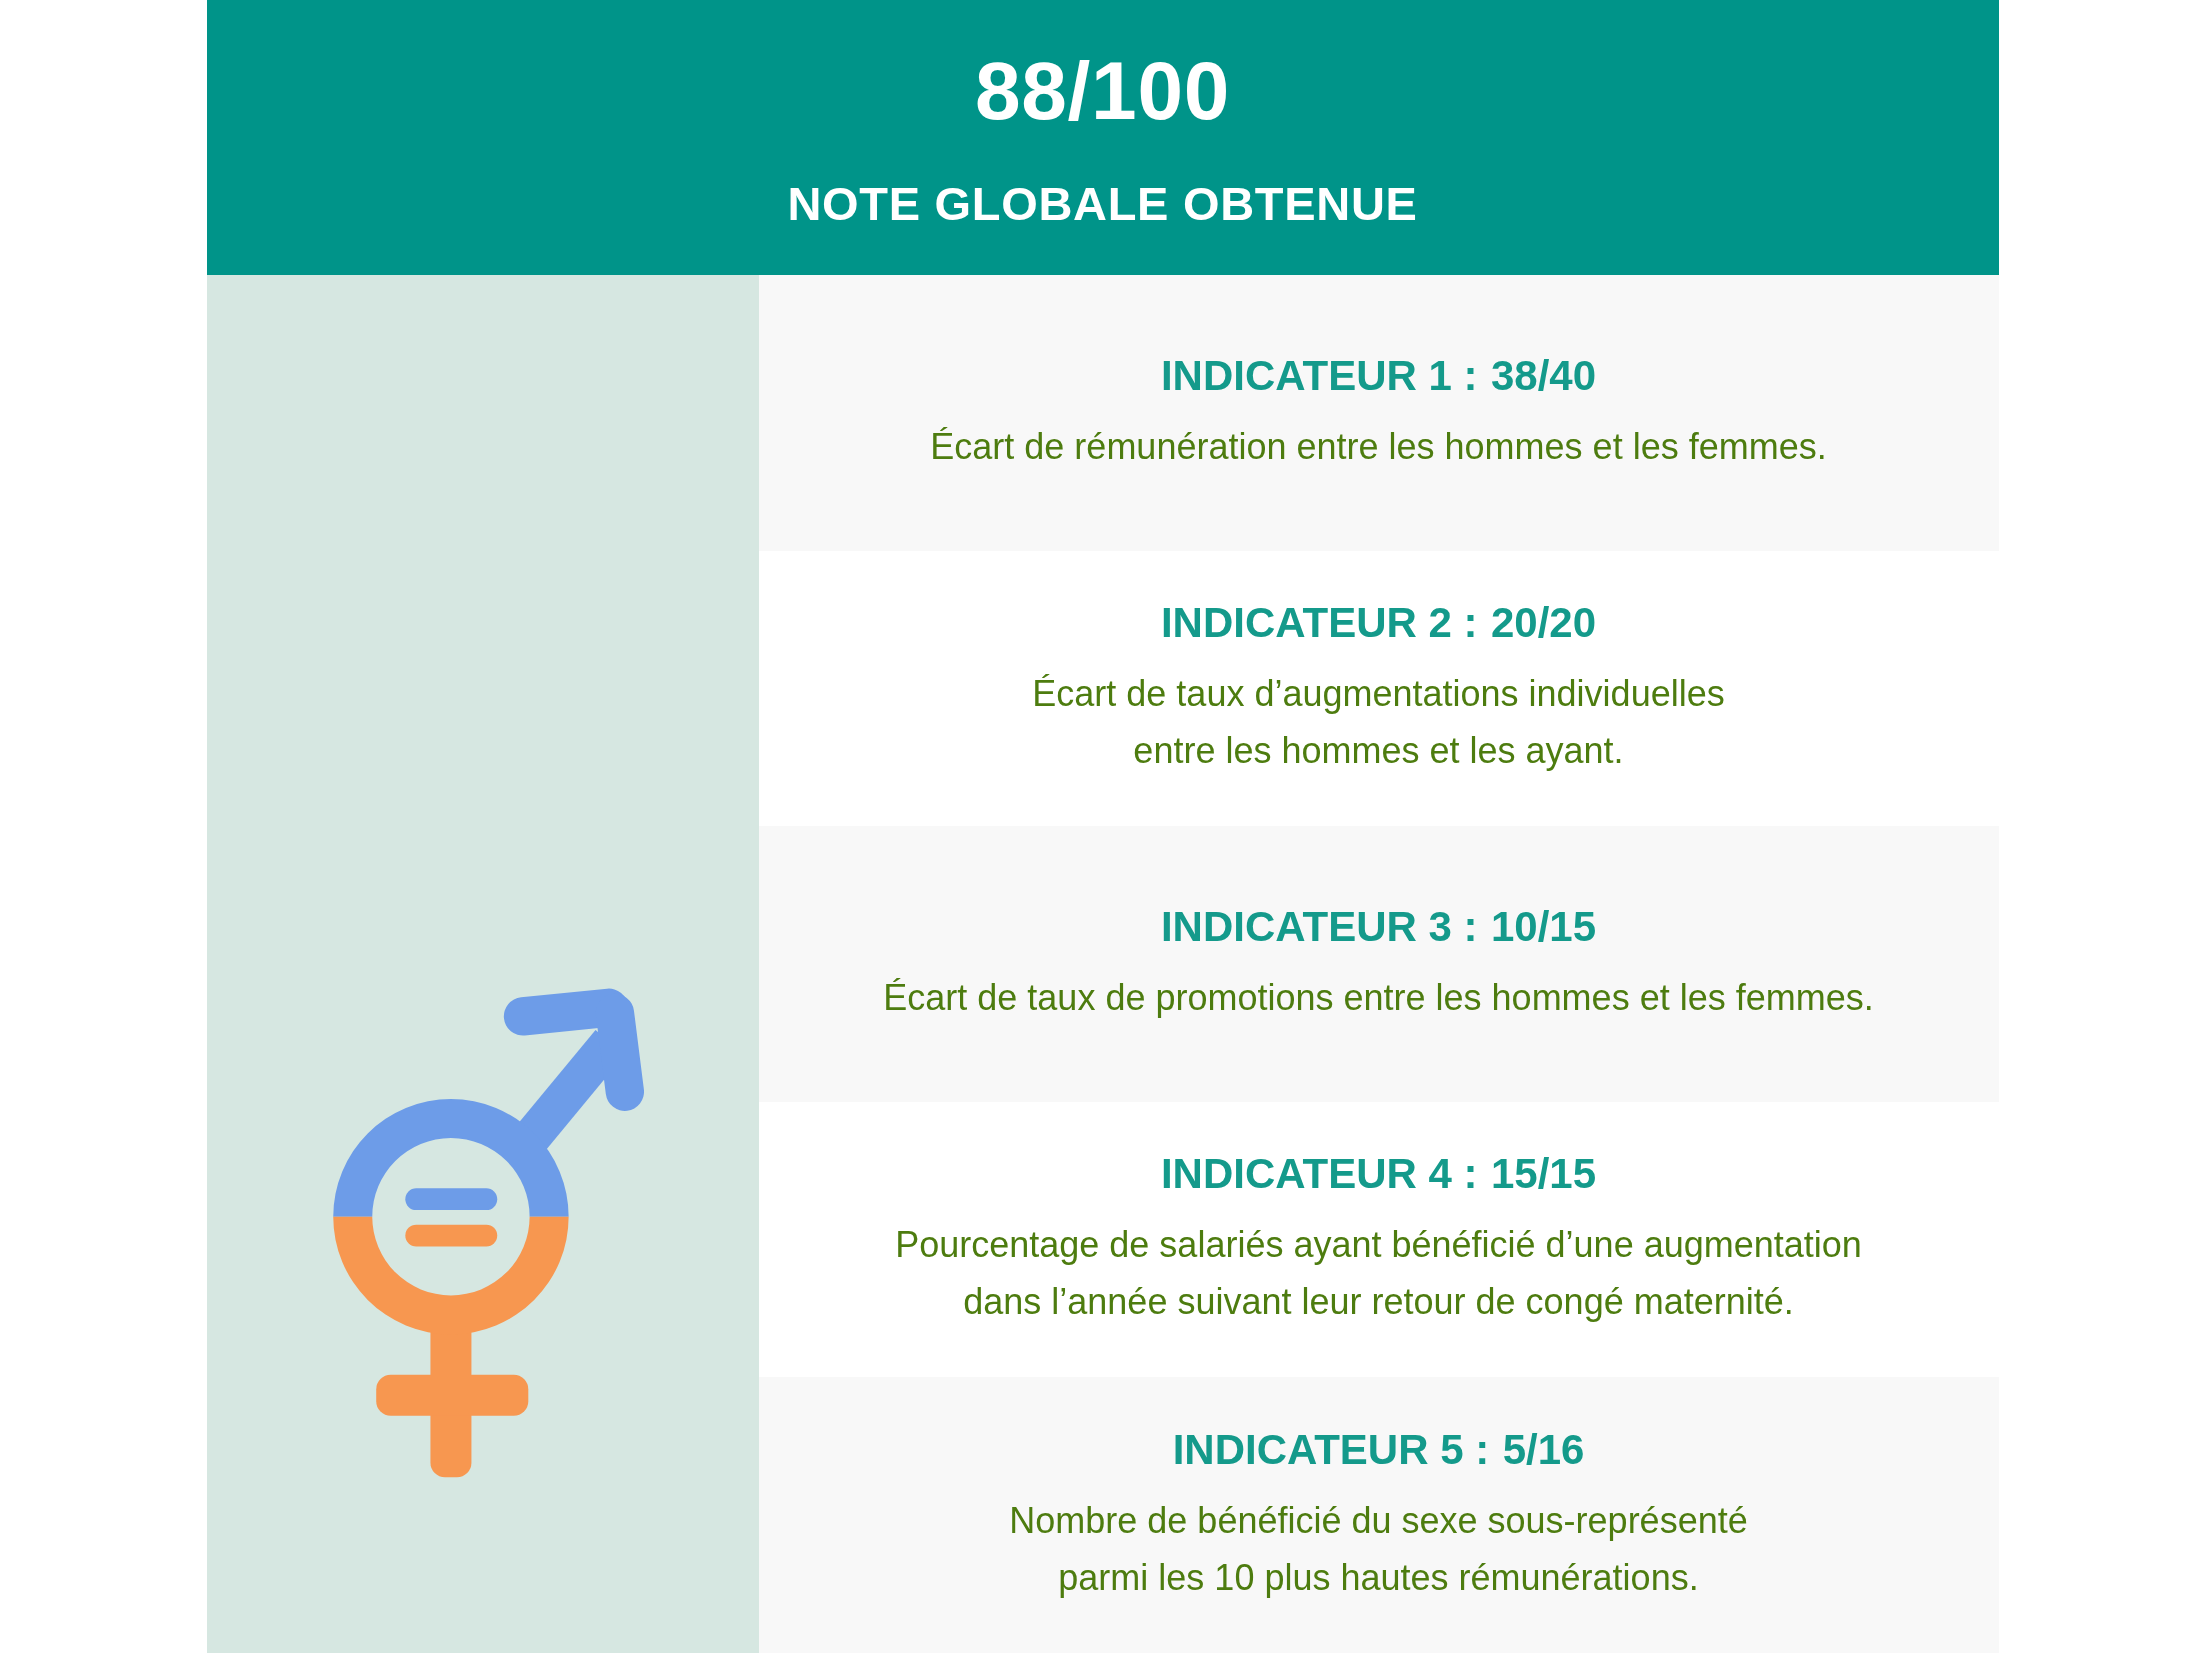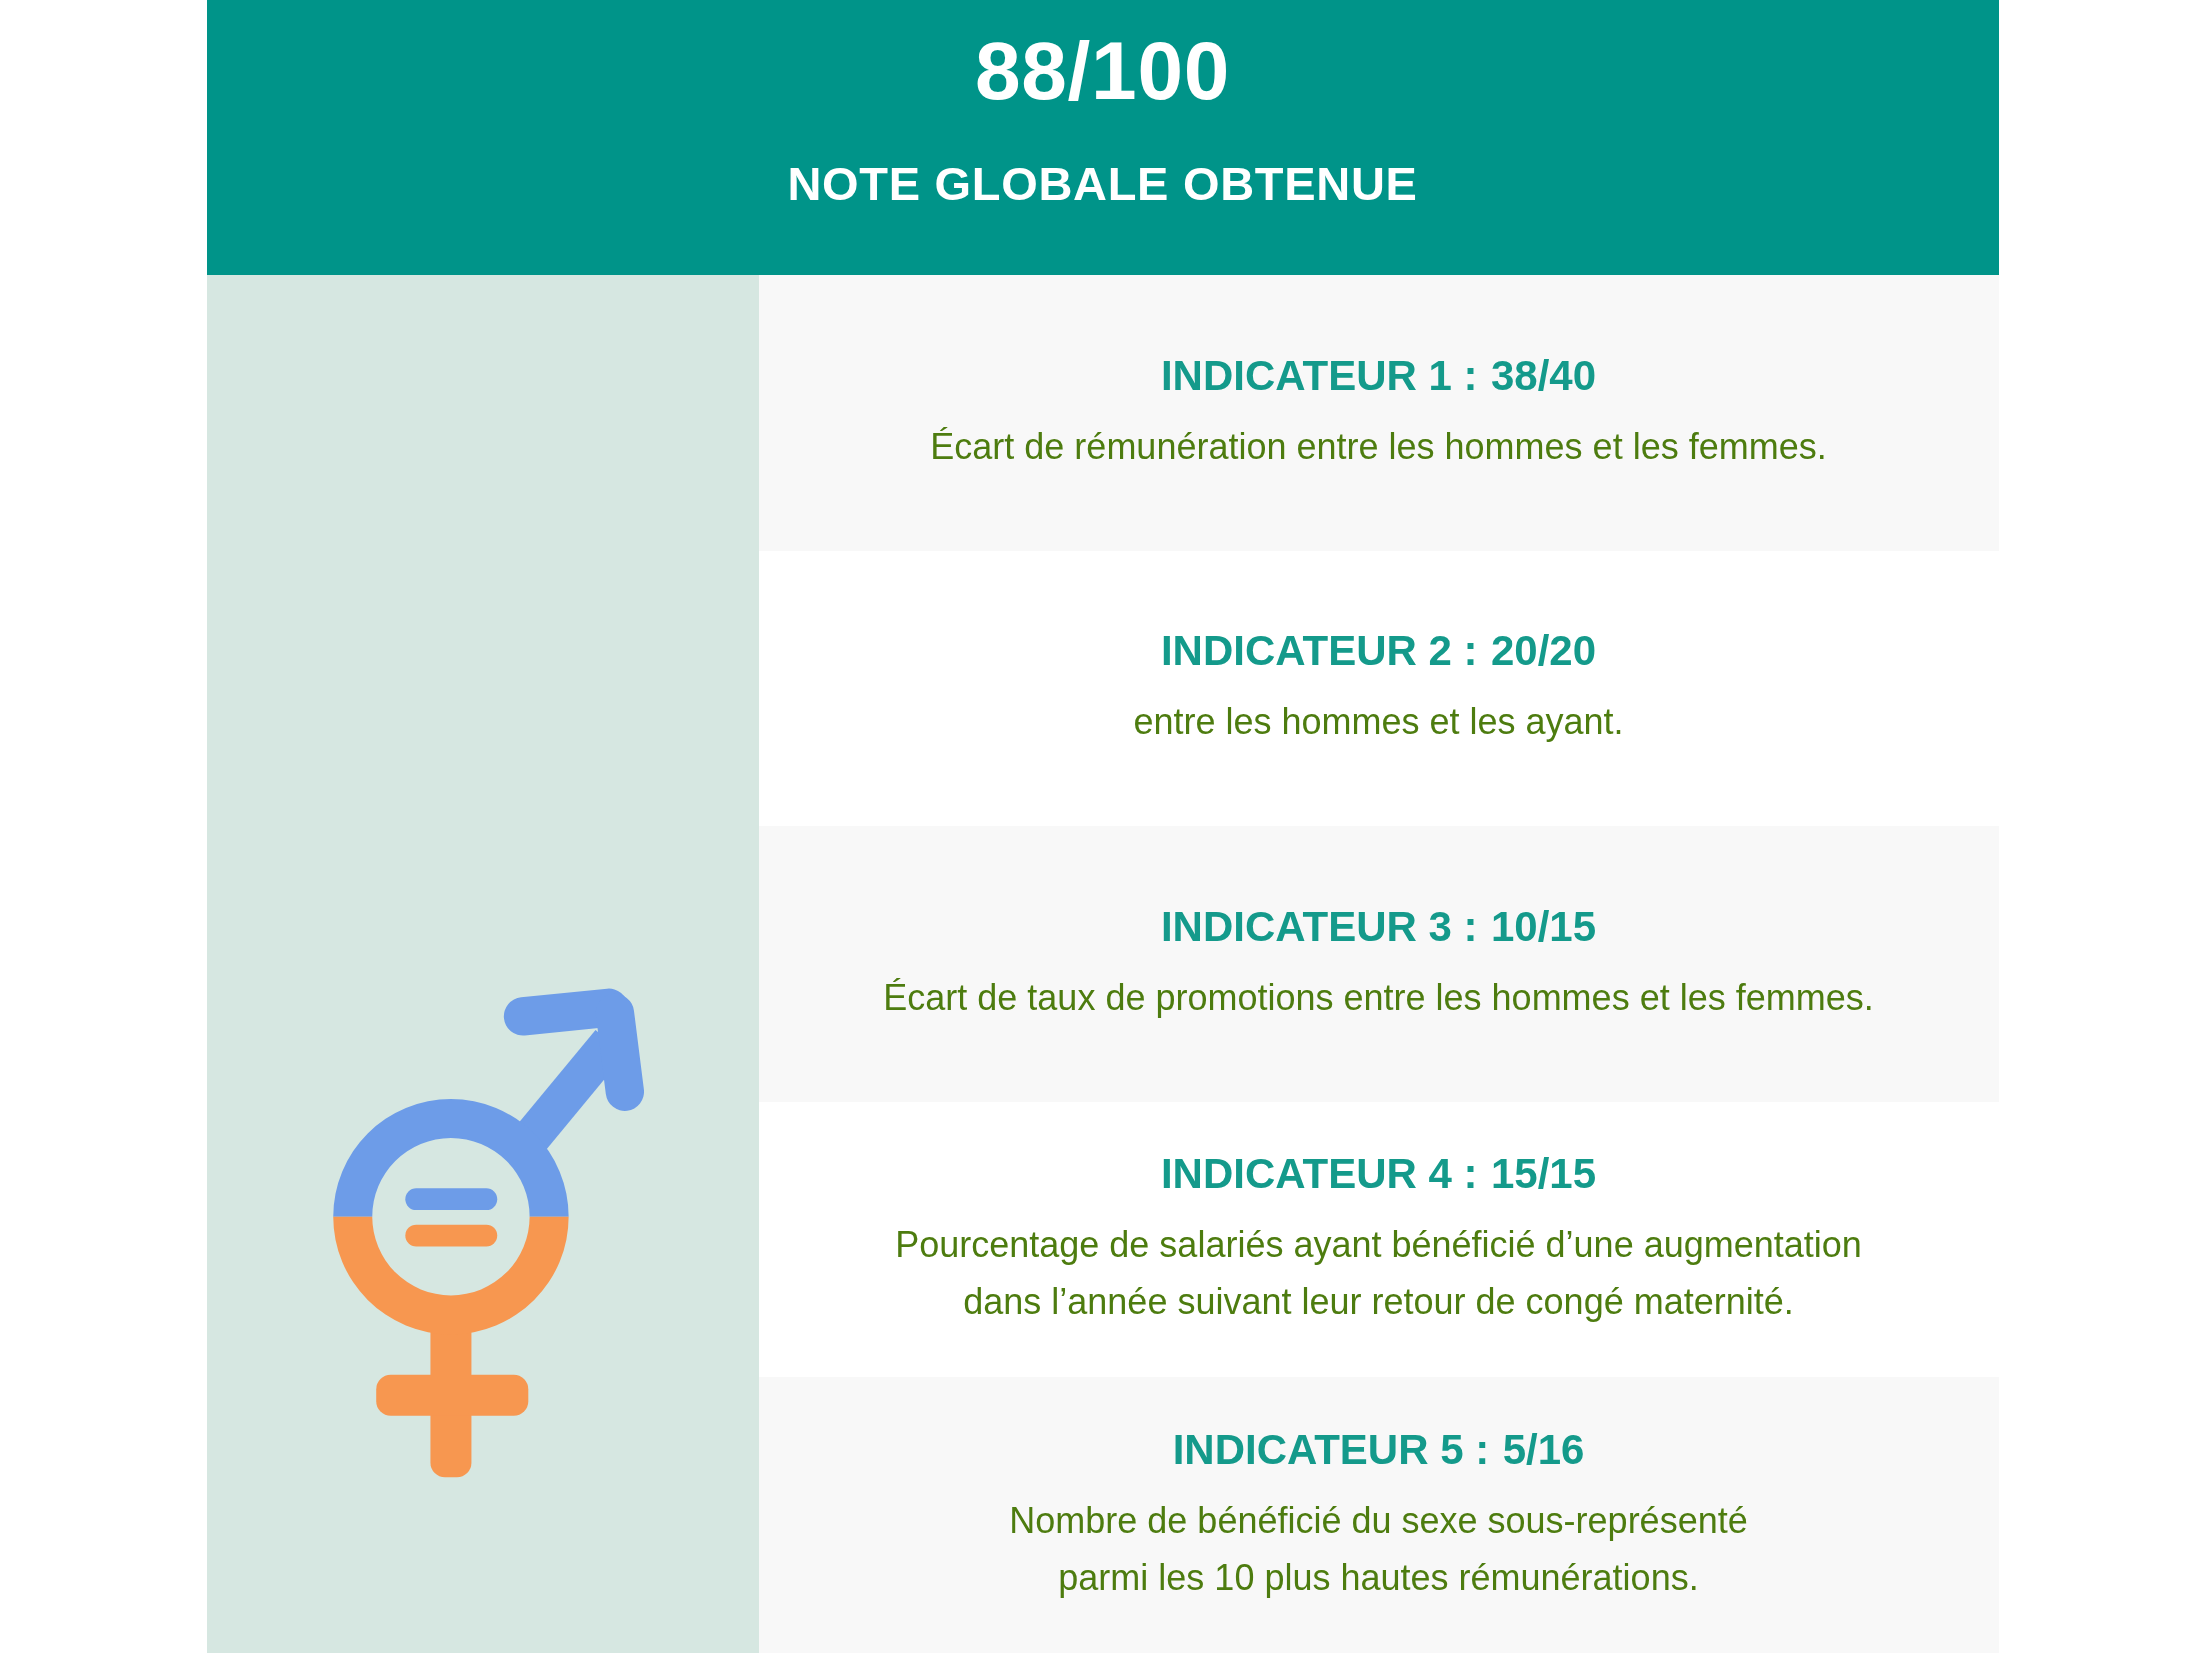--- a/index.html
+++ b/index.html
@@ -12,21 +12,21 @@
     position: relative;
     width: 1792px; height: 1654px;
     margin: 0 auto;
     background: #ffffff;
   }
   
   .banner {
     height: 275px;
     background: #009489;
     display: flex; flex-direction: column; align-items: center;
-    box-sizing: border-box; padding-top: 28px;
+    box-sizing: border-box; padding-top: 48px;
   }
   .score {
     color: #ffffff; font-size: 82px; font-weight: 800;
     line-height: 86px; letter-spacing: 0.7px;
   }
   .score-label {
     margin-top: 49px;
     color: #ffffff; font-size: 47px; font-weight: 700;
     line-height: 42px; letter-spacing: 0.7px;
   }
@@ -100,20 +100,21 @@
       <section class="ind alt">
         <h2 class="ind-title"><span>INDICATEUR 1 :</span><span class="ind-score">38/40</span></h2>
         <p class="ind-desc">
             <span class="line">Écart de rémunération entre les hommes et les femmes.</span>
           </p>
       </section>
 
       <section class="ind">
         <h2 class="ind-title"><span>INDICATEUR 2 :</span><span class="ind-score">20/20</span></h2>
         <p class="ind-desc">
+            <span class="line">Écart de taux d’augmentations individuelles</span>
             <span class="line">entre les hommes et les ayant.</span>
           </p>
       </section>
 
       <section class="ind alt">
         <h2 class="ind-title"><span>INDICATEUR 3 :</span><span class="ind-score">10/15</span></h2>
         <p class="ind-desc">
             <span class="line">Écart de taux de promotions entre les hommes et les femmes.</span>
           </p>
       </section>

